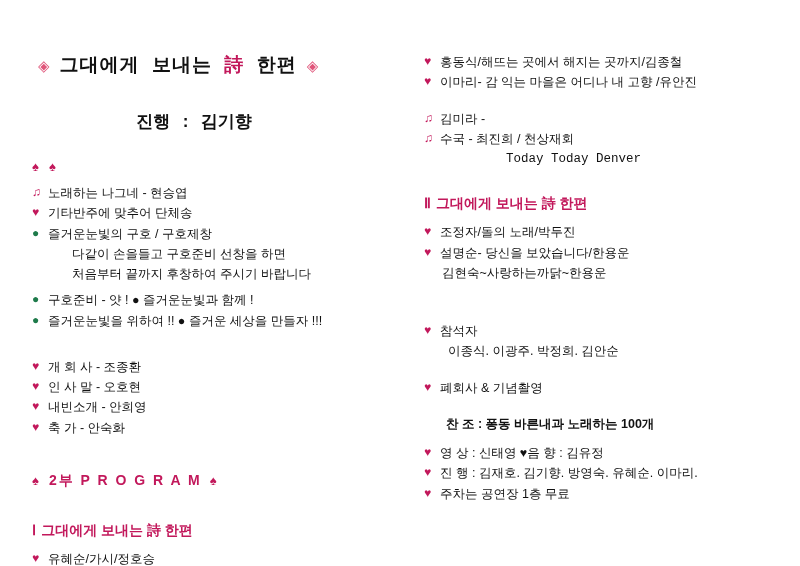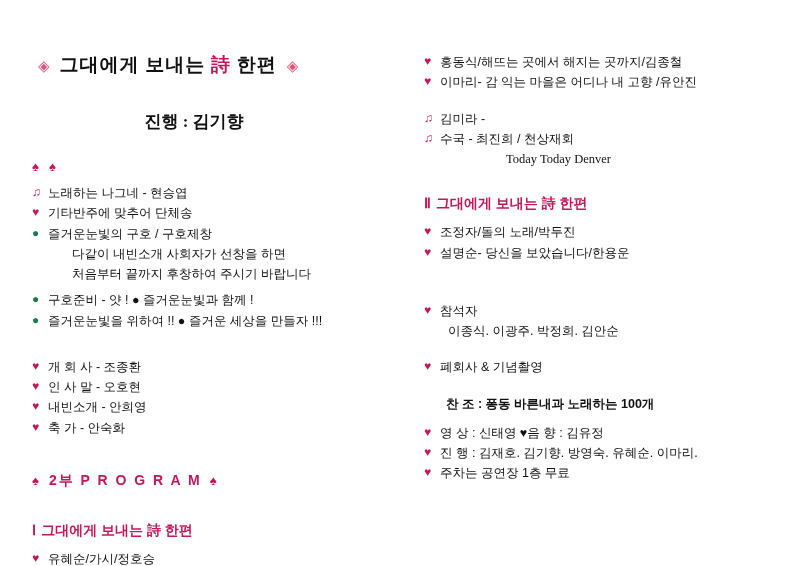--- a/index.html
+++ b/index.html
@@ -32,21 +32,21 @@
     align-items: center;
     gap: 10px;
     padding-left: 10px;
   }
   .diamond {
     color: #e0557a;
     font-size: 15px;
     line-height: 1;
   }
   .doc-title {
-    font-family: Liberation Serif, serif;
+    font-family: Liberation Mono, monospace;
     font-size: 19px;
     font-weight: bold;
     letter-spacing: 1px;
     color: #111;
     white-space: nowrap;
   }
   .doc-title .han {
     color: #c2185b;
     font-weight: bold;
   }
@@ -106,21 +106,21 @@
   .b-note    { color: #c2185b; }
   .line .txt { flex: 1 1 auto; }
   .line.indent { padding-left: 44px; }
   .line.center-ish { padding-left: 86px; }
   .gap-sm { height: 9px; }
   .gap-md { height: 16px; }
   .gap-lg { height: 26px; }
   .gap-xl { height: 38px; }
 
   .bold { font-weight: bold; }
-  .serif { font-family: Liberation Serif, serif; }
+  .serif { font-family: Liberation Mono, monospace; }
 </style>
 </head>
 <body>
 
 <div class="page">
 
   <div class="col col-left">
 
     <div class="title-row">
       <span class="diamond">◈</span>
@@ -143,21 +143,21 @@
       </li>
       <li class="line">
         <span class="bullet b-heart">♥</span>
         <span class="txt">기타반주에 맞추어 단체송</span>
       </li>
       <li class="line">
         <span class="bullet b-circle">●</span>
         <span class="txt">즐거운눈빛의 구호 / 구호제창</span>
       </li>
       <li class="line indent">
-        <span class="txt">다같이 내빈소개 사회자가 선창을 하면</span>
+        <span class="txt">다같이 손을들고 구호준비 선창을 하면</span>
       </li>
       <li class="line indent">
         <span class="txt">처음부터 끝까지 후창하여 주시기 바랍니다</span>
       </li>
       <li class="line" style="margin-top:6px">
         <span class="bullet b-circle">●</span>
         <span class="txt">구호준비    -   얏 !   ● 즐거운눈빛과 함께 !</span>
       </li>
       <li class="line">
         <span class="bullet b-circle">●</span>
@@ -240,20 +240,23 @@
     <div class="gap-sm"></div>
     <ul class="lines">
       <li class="line">
         <span class="bullet b-heart">♥</span>
         <span class="txt">조정자/돌의 노래/박두진</span>
       </li>
       <li class="line">
         <span class="bullet b-heart">♥</span>
         <span class="txt">설명순- 당신을 보았습니다/한용운</span>
       </li>
+      <li class="line indent" style="padding-left:22px">
+        <span class="txt">김현숙~사랑하는까닭~한용운</span>
+      </li>
     </ul>
 
     <div class="gap-xl"></div>
     <ul class="lines">
       <li class="line">
         <span class="bullet b-heart">♥</span>
         <span class="txt">참석자</span>
       </li>
       <li class="line indent" style="padding-left:28px">
         <span class="txt">이종식. 이광주. 박정희. 김안순</span>

